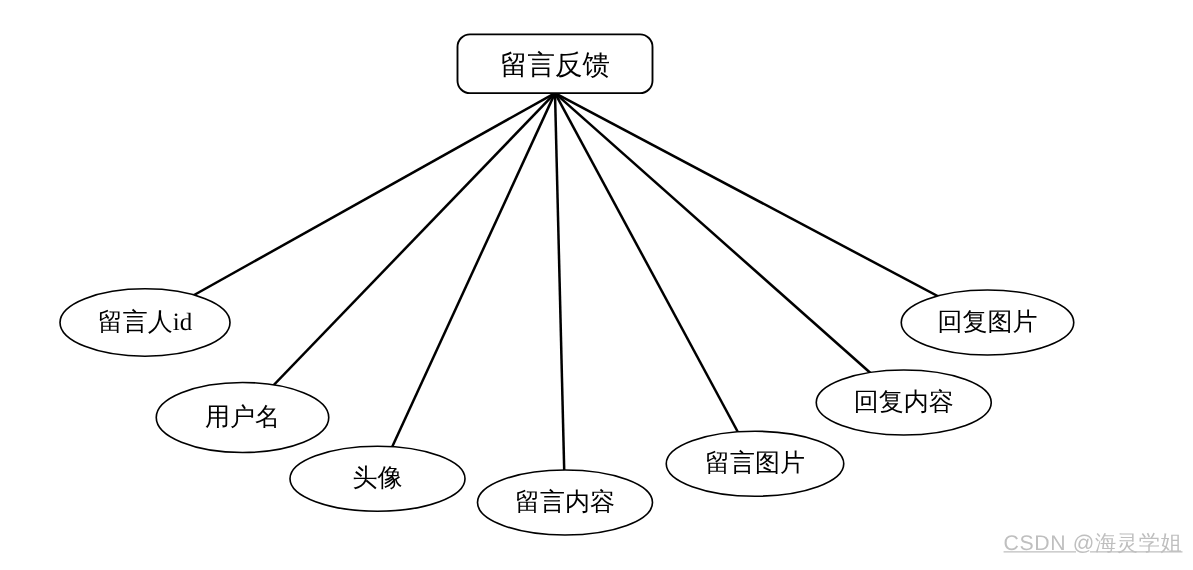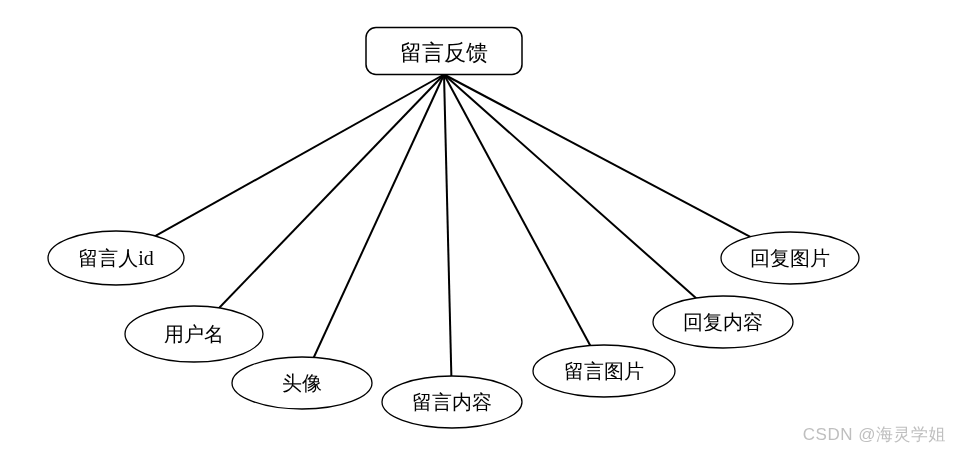--- a/index.html
+++ b/index.html
@@ -29,20 +29,21 @@
     font-size: 20px;
   }
   .watermark {
     position: absolute;
     right: 8px;
     bottom: 10px;
     font-family: "Liberation Sans", "DejaVu Sans", sans-serif;
     font-size: 17px;
     letter-spacing: 0.5px;
     user-select: none;
+    text-decoration: underline;
   }
 </style>
 </head>
 <body>
 
 <div class="canvas">
   <svg id="diagram-svg" width="954" height="456" viewBox="0 0 954 456" xmlns="http://www.w3.org/2000/svg">
       <line x1="444" y1="74.5" x2="116" y2="258" stroke="#000000" stroke-width="2"></line>
       <line x1="444" y1="74.5" x2="194" y2="334" stroke="#000000" stroke-width="2"></line>
       <line x1="444" y1="74.5" x2="302" y2="383" stroke="#000000" stroke-width="2"></line>

